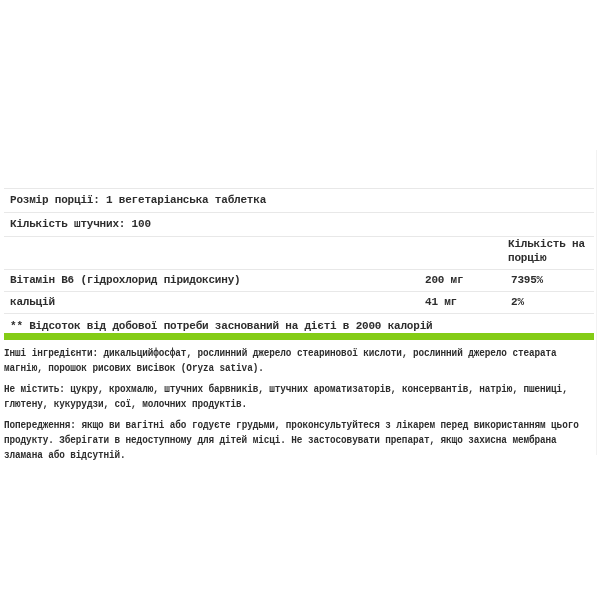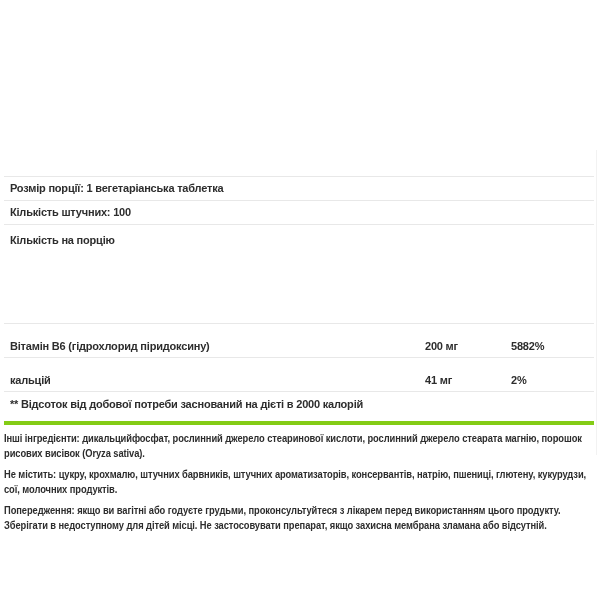--- a/index.html
+++ b/index.html
@@ -11,55 +11,55 @@
     width: 600px;
     height: 600px;
     position: relative;
     overflow: hidden;
     font-family: "Liberation Sans", sans-serif;
     color: #2d2d2d;
     -webkit-font-smoothing: antialiased;
   }
   .facts-section {
     position: absolute;
-    top: 176px;
+    top: 188px;
     left: 4px;
     width: 590px;
+    font-family: Liberation Mono, monospace;
   }
   .facts-table {
     font-size: 11px;
     font-weight: 700;
     letter-spacing: -0.2px;
   }
   .frow {
     display: flex;
     align-items: flex-start;
     border-top: 1px solid #e8e8e8;
     padding: 5px 0 5px 6px;
     line-height: 13px;
   }
   .frow.block { display: block; }
   .header-row {
-    padding-top: 8px;
+    padding-top: 0;
     padding-bottom: 4px;
     line-height: 14px;
     align-items: flex-start;
-    flex-direction: column;
   }
   .data-row {
-    padding-top: 16px;
+    padding-top: 4px;
     padding-bottom: 4px;
   }
   .cell-name  { flex: 1 1 auto; padding-right: 10px; }
   .cell-amount{ flex: 0 0 86px; }
   .cell-dv    { flex: 0 0 83px; }
   .footnote-row {
-    border-bottom: 4px solid #84cc16;
+    border-bottom: 7px solid #84cc16;
     padding-top: 6px;
-    padding-bottom: 10px;
+    padding-bottom: 0;
   }
   .paragraphs {
     margin-top: 6px;
     width: 688px;
     transform: scaleX(0.85);
     transform-origin: 0 0;
     font-size: 11px;
     font-weight: 700;
     letter-spacing: -0.1px;
     line-height: 15px;
@@ -90,21 +90,21 @@
     </div>
 
     <div class="frow header-row">
       <div class="cell-name"></div>
       <div class="cell-amount">Кількість на порцію</div>
     </div>
 
     <div class="frow data-row">
       <div class="cell-name">Вітамін B6 (гідрохлорид піридоксину)</div>
       <div class="cell-amount">200 мг</div>
-      <div class="cell-dv">5882%</div>
+      <div class="cell-dv">7395%</div>
     </div>
 
     <div class="frow data-row">
       <div class="cell-name">кальцій</div>
       <div class="cell-amount">41 мг</div>
       <div class="cell-dv">2%</div>
     </div>
 
     <div class="frow block footnote-row">
       <span>** Відсоток від добової потреби заснований на дієті в 2000 калорій</span>

